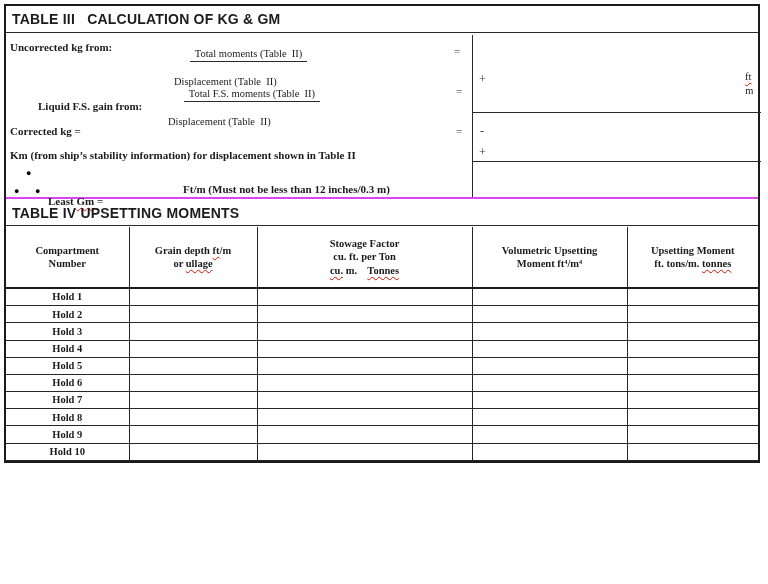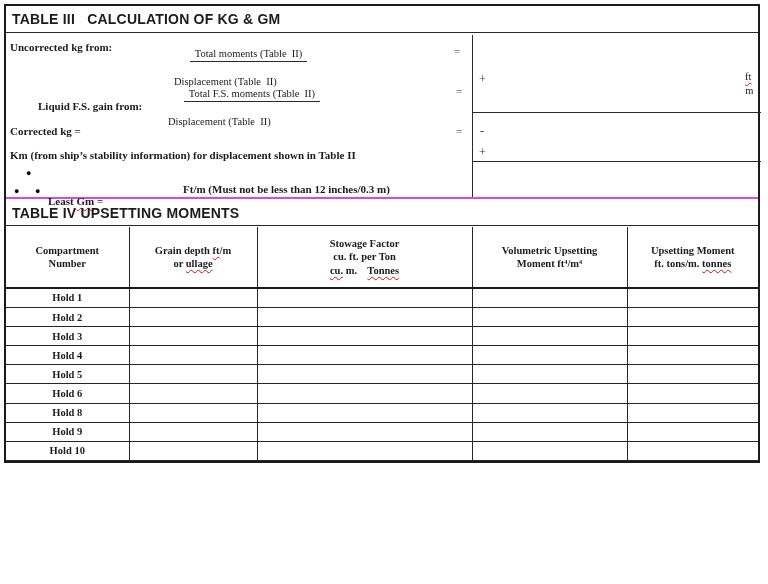--- a/index.html
+++ b/index.html
@@ -172,20 +172,27 @@
             <td></td>
           </tr>
           <tr>
             <td>Hold 6</td>
             <td></td>
             <td></td>
             <td></td>
             <td></td>
           </tr>
           <tr>
+            <td>Hold 7</td>
+            <td></td>
+            <td></td>
+            <td></td>
+            <td></td>
+          </tr>
+          <tr>
             <td>Hold 8</td>
             <td></td>
             <td></td>
             <td></td>
             <td></td>
           </tr>
           <tr>
             <td>Hold 9</td>
             <td></td>
             <td></td>

